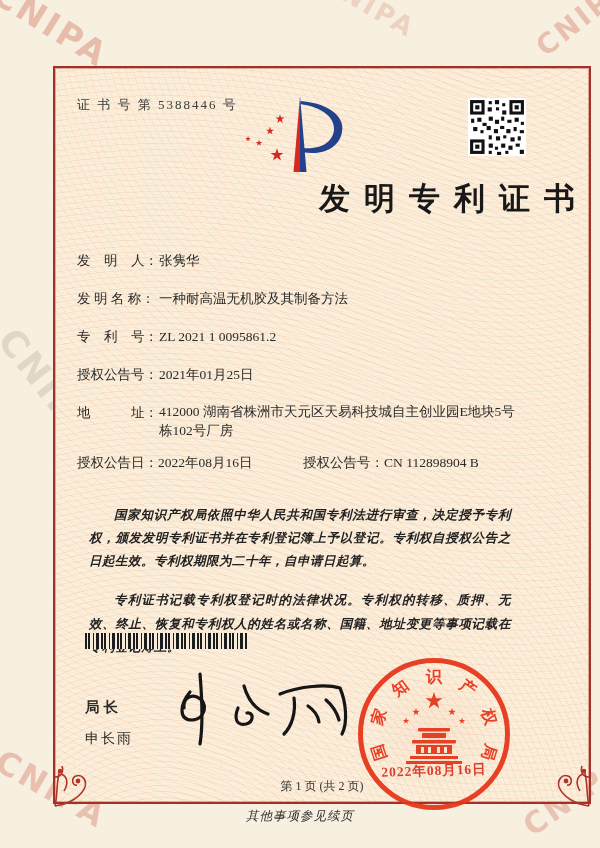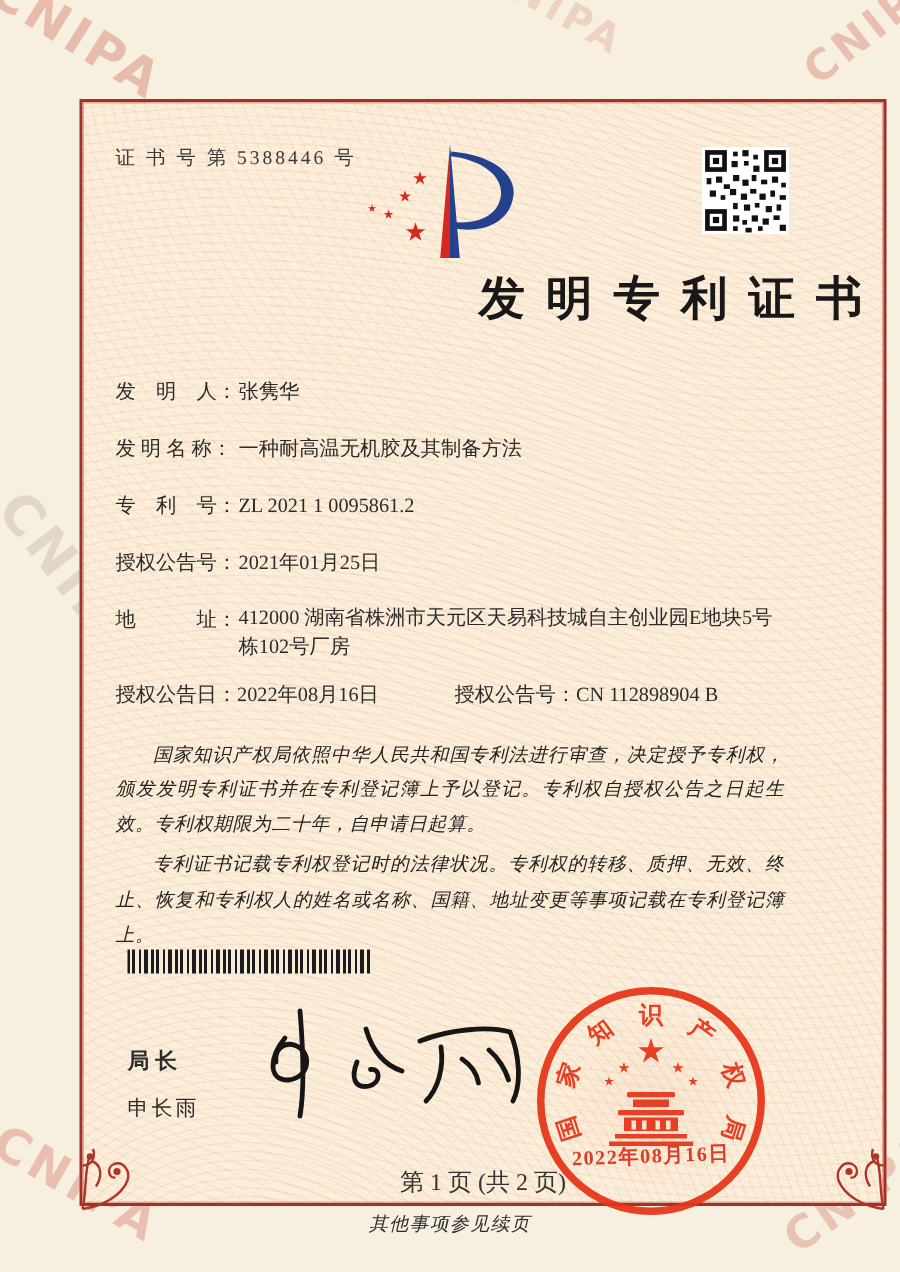--- a/index.html
+++ b/index.html
@@ -40,30 +40,30 @@
   .frow .flabel{display:inline-block; min-width:82px;}
   .frow-tight{margin-bottom:9px;}
   .addr-val{display:inline-block; width:356px; white-space:normal; vertical-align:top; line-height:19px;}
   .grant-row{display:flex; margin-top:12px; line-height:21px;}
   .grant-pair1{width:226px; white-space:nowrap;}
   .grant-pair2{white-space:nowrap;}
   
   .paras{position:absolute; left:18px; top:420px; width:454px;
          font-size:12.5px; line-height:1.85; font-style:italic; letter-spacing:.5px;
          text-align:justify; color:#222;}
-  .paras p{margin:4px; text-indent:2em;}
+  .paras p{margin:16px; text-indent:2em;font-weight:bold;}
   
   .barcode{position:absolute; left:30px; top:565px; width:163px; height:16px;
     background:repeating-linear-gradient(90deg,
       #1c1c1c 0 2px, #f6ecd9 2px 3px, #1c1c1c 3px 5px, #f6ecd9 5px 8px,
       #1c1c1c 8px 9px, #f6ecd9 9px 11px, #1c1c1c 11px 14px, #f6ecd9 14px 16px);}
   .director-title{position:absolute; left:30px; top:630px; font-size:14.5px; letter-spacing:4px; color:#2b2b2b;font-weight:bold;}
   .director-name{position:absolute; left:30px; top:662px; font-size:14px; letter-spacing:2px; color:#2b2b2b;}
   .signature{position:absolute; left:105px; top:596px; width:215px; height:100px;}
-  .page-info{position:absolute; left:0; top:710px; width:100%; text-align:center; font-size:16px; color:#333;}
+  .page-info{position:absolute; left:0; top:710px; width:100%; text-align:center; font-size:12px; color:#333;}
   
   .seal{position:absolute; left:303px; top:590px; width:152px; height:152px; opacity:.93;}
   .seal-ring{position:absolute; inset:0; border:5px solid #e63418; border-radius:50%;
              background:radial-gradient(circle, rgba(230,60,30,.05), transparent 70%);}
   .seal-arc{position:absolute; inset:0;}
   .seal-arc span{position:absolute; left:50%; top:50%; width:20px; margin-left:-10px; margin-top:-10px;
                  text-align:center; font-size:16px; font-weight:bold; color:#e63418;}
   .seal-emblem{position:absolute; left:36px; top:30px;}
   .seal-date{position:absolute; left:0; top:104px; width:100%; text-align:center;
              font-size:13.5px; font-weight:bold; letter-spacing:1px; color:#d9301c; transform:rotate(-2deg);}

